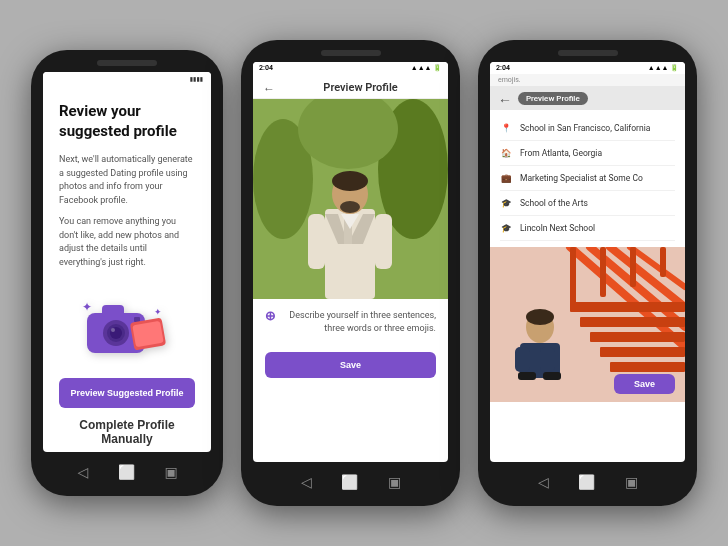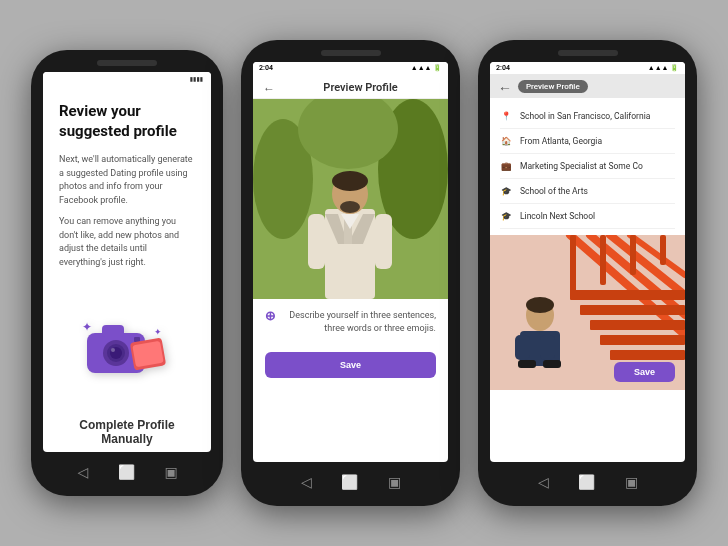--- a/index.html
+++ b/index.html
@@ -344,20 +344,21 @@
           <rect x="52" y="22" width="6" height="5" rx="1" fill="#5a3599"></rect>
 
           <rect x="50" y="25" width="32" height="28" rx="4" fill="#e85555" transform="rotate(-10, 66, 39)"></rect>
           <rect x="52" y="28" width="28" height="22" rx="3" fill="#ff7777" transform="rotate(-10, 66, 39)"></rect>
 
           <text x="0" y="16" font-size="12" fill="#7b4fc9">✦</text>
           <text x="72" y="20" font-size="9" fill="#7b4fc9">✦</text>
         </svg>
       </div>
 
+      <button class="btn-purple">Preview Suggested Profile</button>
       <button class="btn-link">Complete Profile Manually</button>
     </div>
   </div>
   <div class="phone-nav-bar">
     <span class="nav-icon">◁</span>
     <span class="nav-icon">⬜</span>
     <span class="nav-icon">▣</span>
   </div>
 </div>
 
@@ -423,20 +424,21 @@
 </div>
 
 <div class="phone-outer phone3">
   <div class="phone-screen">
 
     <div class="status-bar-top">
       <span>2:04</span>
       <span>▲▲▲ 🔋</span>
     </div>
 
+    <div class="emojis-tag">emojis.</div>
 
     <div class="phone3-header">
       <span style="font-size:14px; color:#555; cursor:pointer;">←</span>
       <span class="preview-badge">Preview Profile</span>
     </div>
 
     <div class="info-list">
       <div class="info-item">
         <span class="info-icon">📍</span>
         <span>School in San Francisco, California</span>

